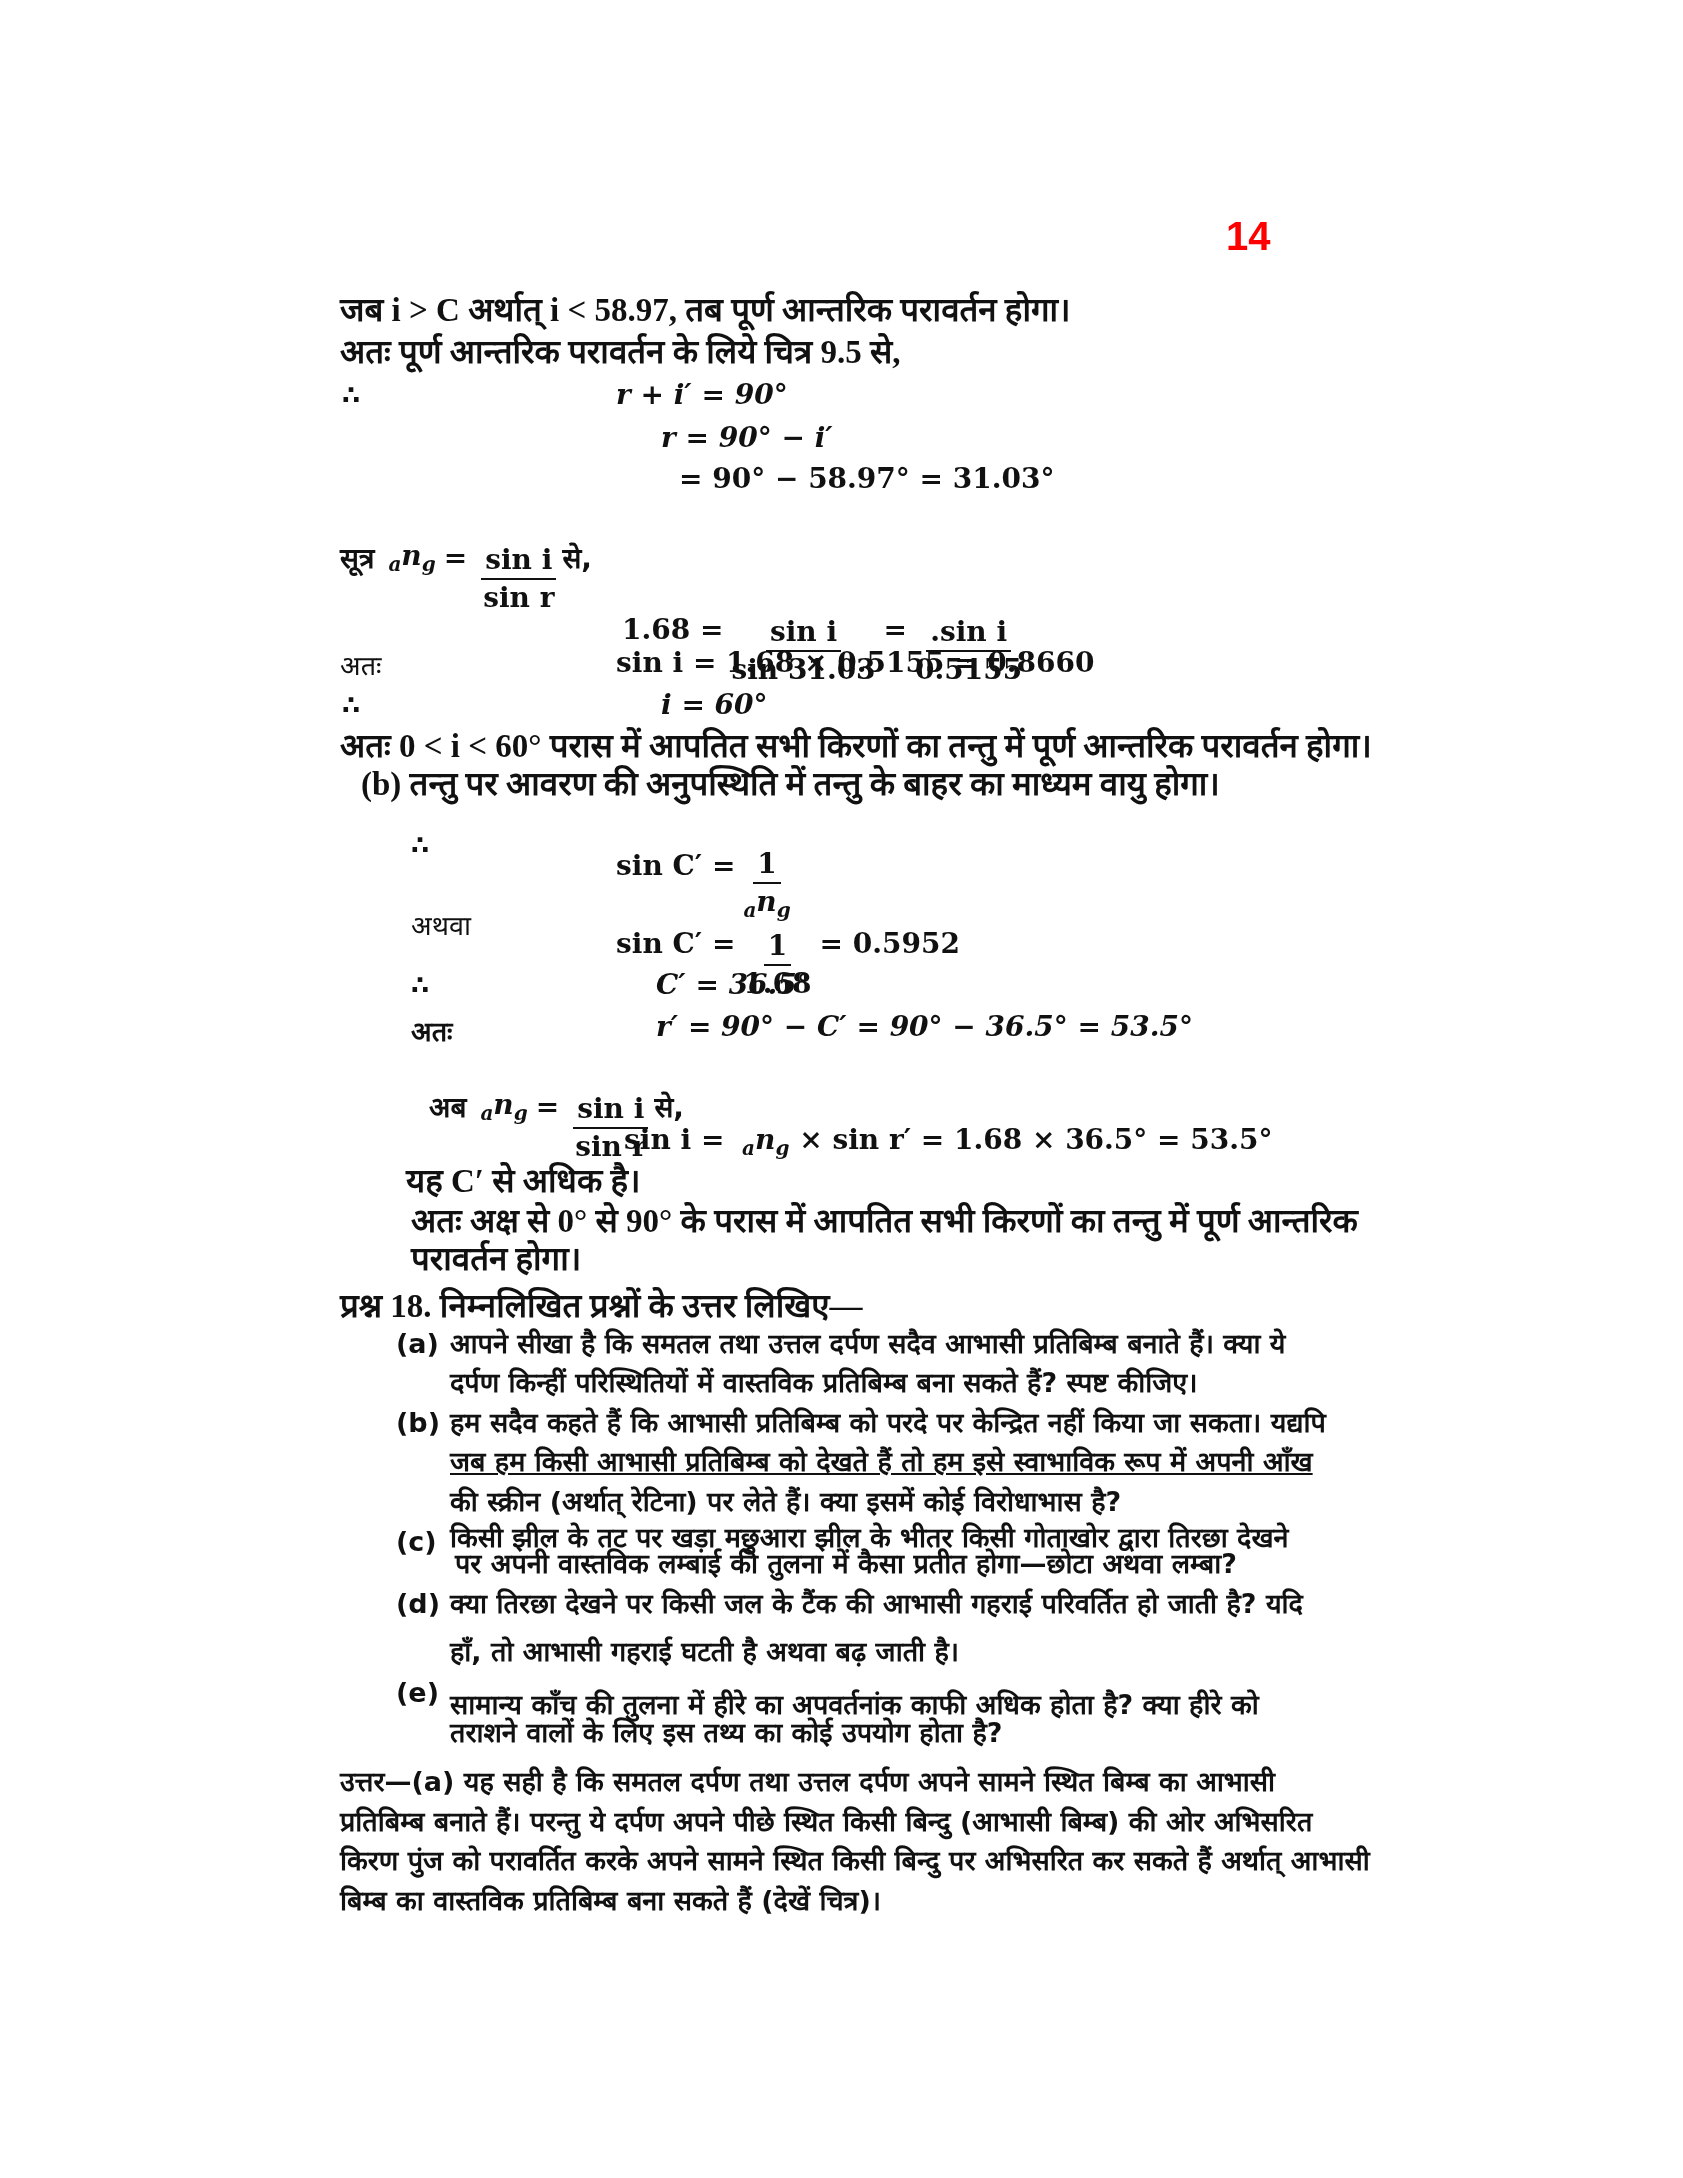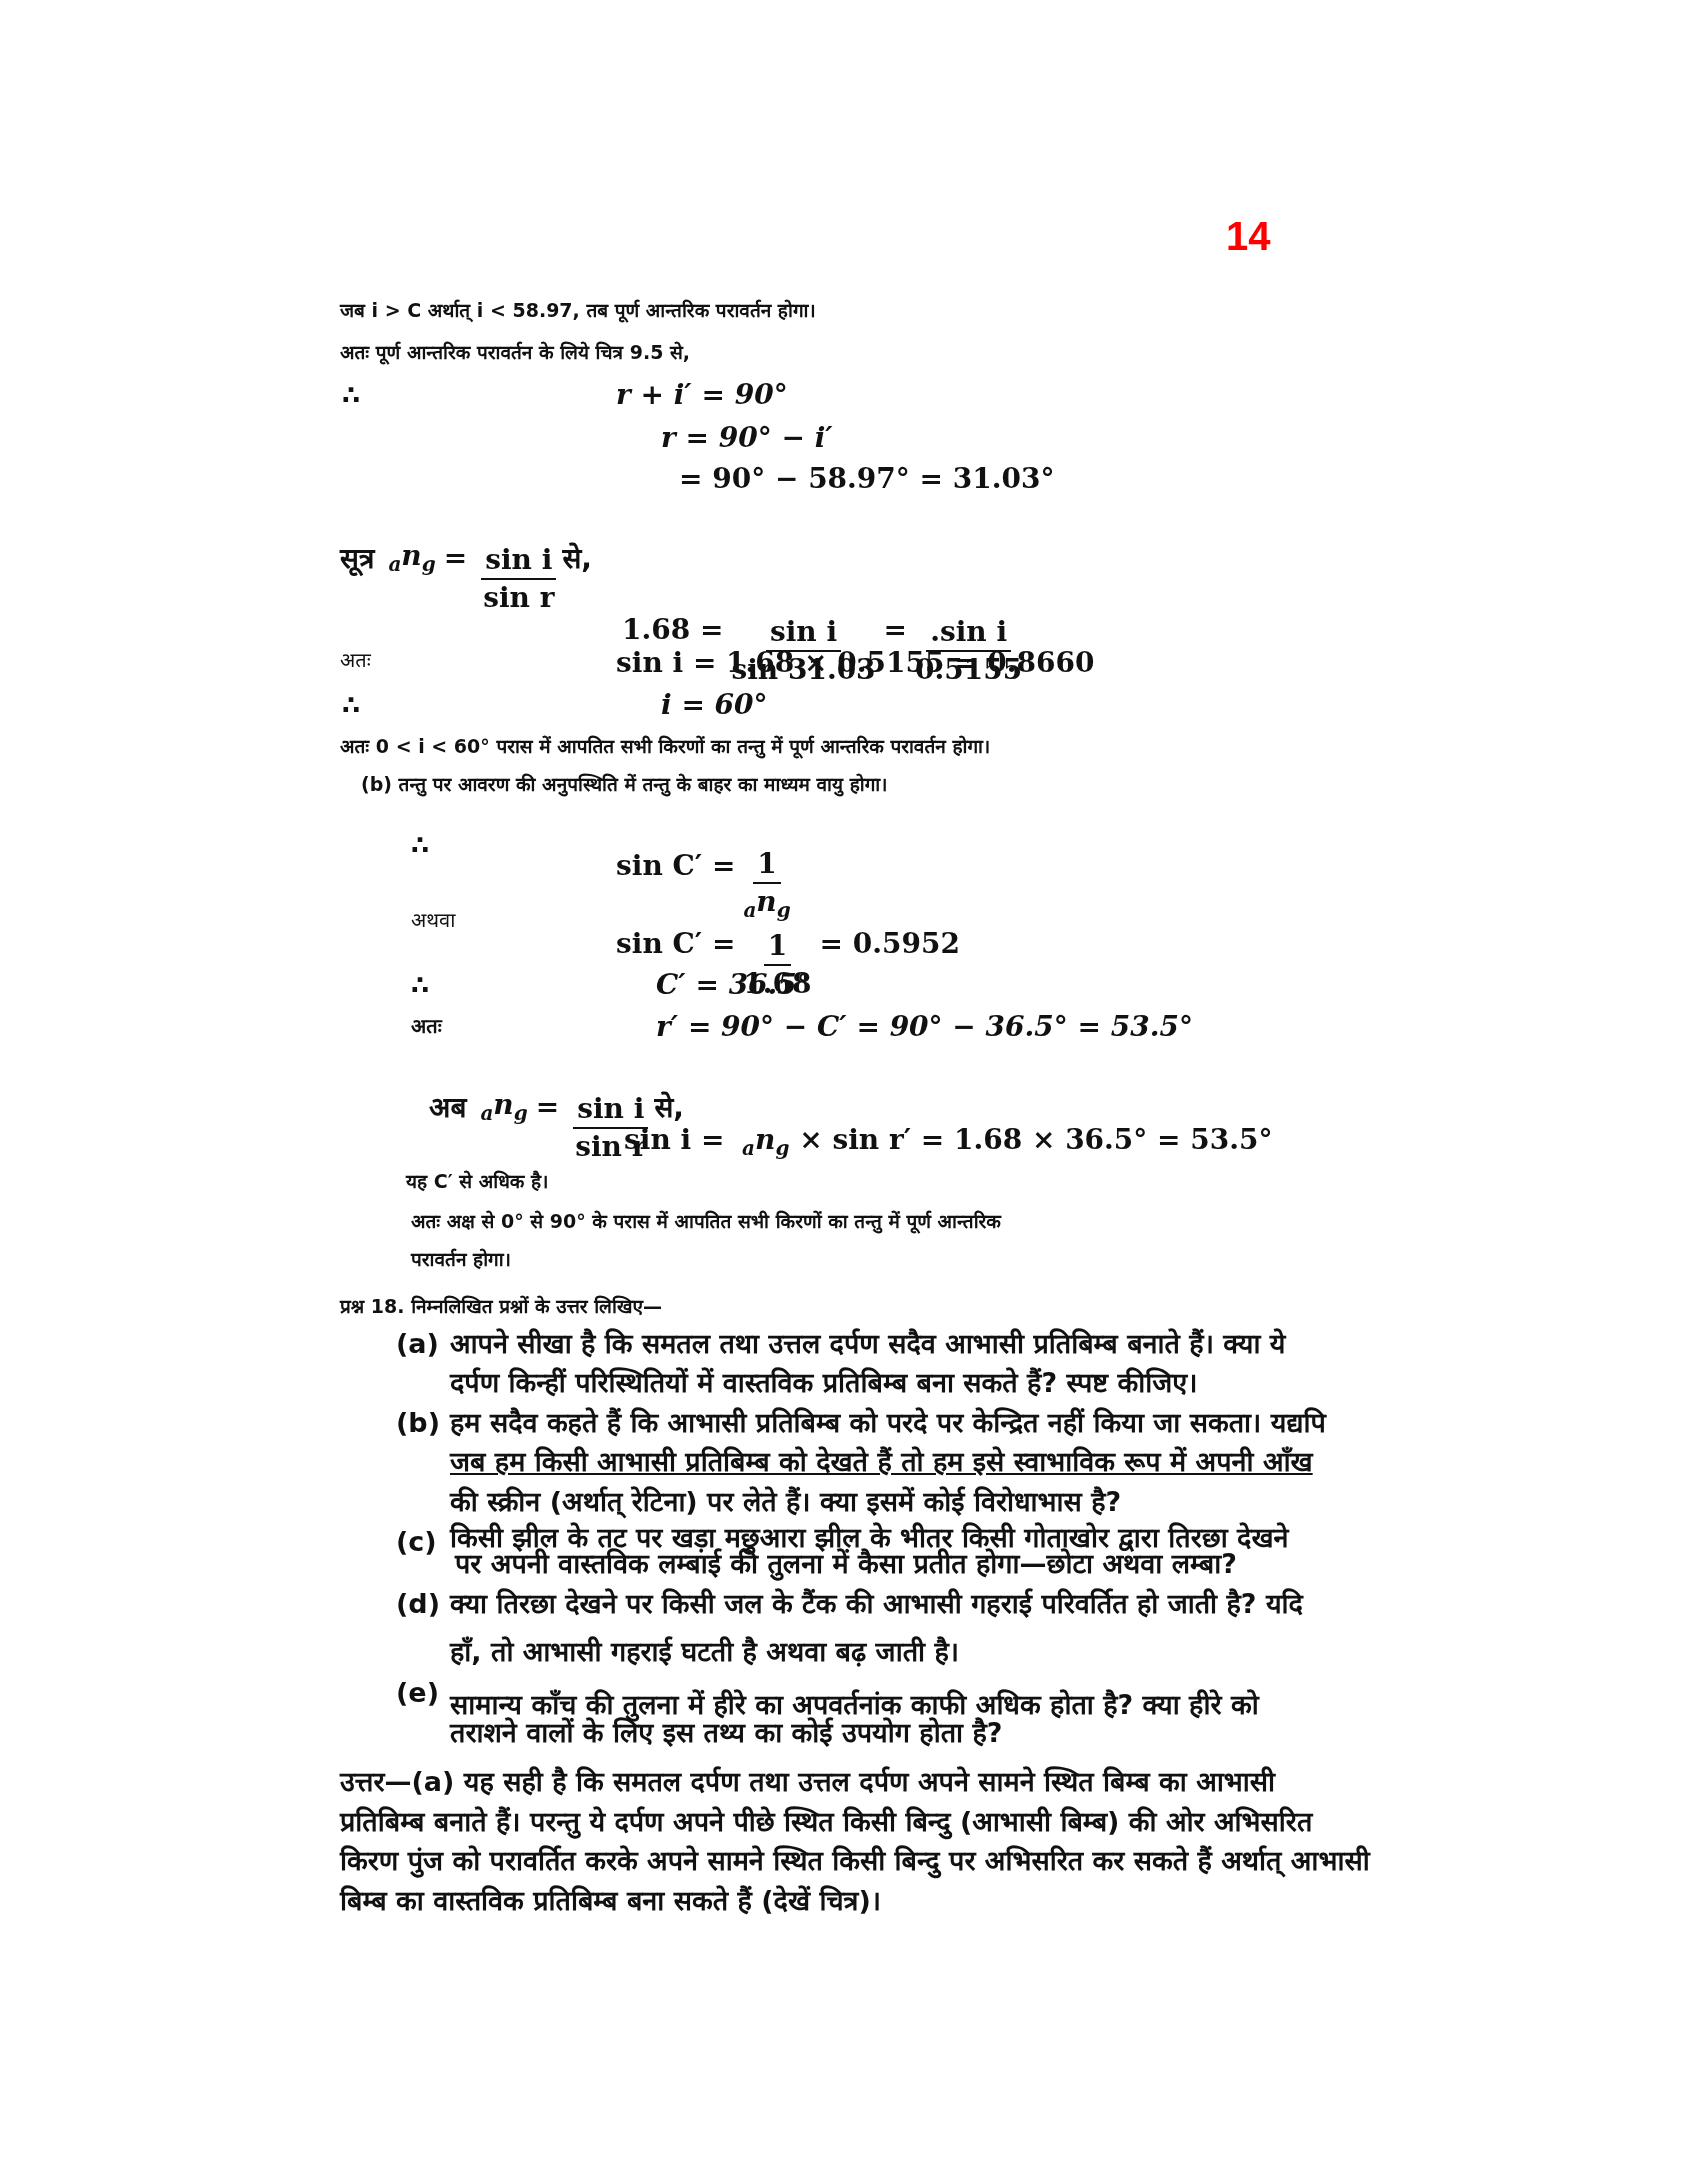--- a/index.html
+++ b/index.html
@@ -7,26 +7,27 @@
     width: 1683px; height: 2178px; position: relative; overflow: hidden;
     font-family: "DejaVu Sans", "Liberation Sans", sans-serif;
     color: #111111;
   }
   .page-num {
     position: absolute; left: 1226px; top: 214px;
     font-family: "Liberation Sans", sans-serif; font-weight: 700;
     font-size: 40px; color: #ff0000;
   }
   .line {
-    position: absolute; font-size: 19px; line-height: 34px; white-space: nowrap;
+    position: absolute; font-size: 33px; line-height: 34px; white-space: nowrap;
     font-weight: 700;
+    font-family: Liberation Serif, serif;
   }
   .it { font-style: italic; }
   .sym { position: absolute; font-size: 26px; font-weight: 700; }
-  .lbl { position: absolute; font-size: 20px; font-weight: 700; white-space: nowrap; }
+  .lbl { position: absolute; font-size: 27px; font-weight: 700; white-space: nowrap; }
   .eq { position: absolute; font-size: 28px; white-space: nowrap; font-family: "DejaVu Serif", "Liberation Serif", serif; font-weight: 700; }
   .frac { display: inline-flex; flex-direction: column; align-items: center; vertical-align: middle; margin: 0 4px; }
   .frac .num { padding: 0 4px 2px; border-bottom: 2px solid #111; line-height: 32px; margin-top: 44px; }
   .frac .den { padding: 2px 4px 0; line-height: 32px; }
   .sub { font-size: 20px; vertical-align: -6px; font-style: italic; }
   .qitem { position: absolute; font-size: 27px; font-weight: 700; line-height: 40px; white-space: nowrap; }
   .para { position: absolute; font-size: 27px; font-weight: 700; line-height: 40px; white-space: nowrap; }
 </style>
 </head>
 <body>

